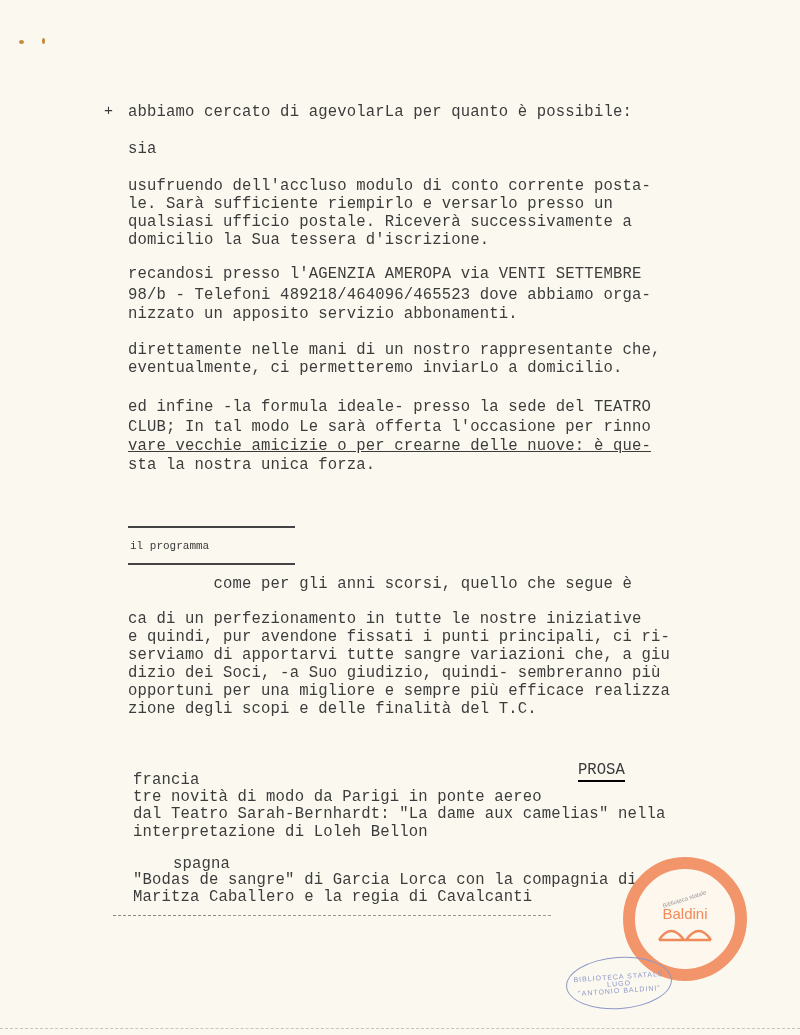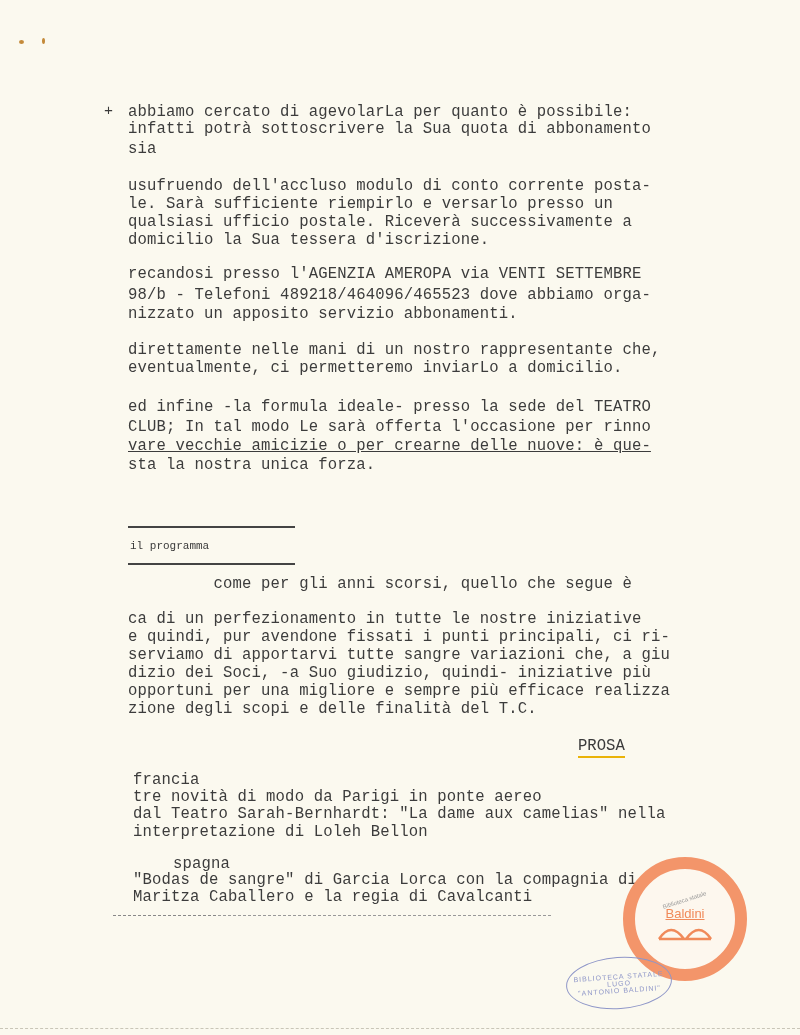--- a/index.html
+++ b/index.html
@@ -10,31 +10,31 @@
     color: #3a3a3a;
   }
   .page { position: absolute; inset: 0; }
   .line {
     position: absolute; left: 128px; font-size: 15.6px; line-height: 18px;
     white-space: pre; letter-spacing: 0.15px; color: #3c3c3c;
   }
   .bullet { position: absolute; left: 104px; top: 103px; font-size: 15px; }
   .rule { position: absolute; height: 2px; background: #444; }
   .heading { position: absolute; left: 130px; font-size: 11px; }
-  .prosa { position: absolute; left: 578px; top: 737px; font-size: 15.6px; border-bottom: 2px solid #eab308; padding-bottom: 1px; }
+  .prosa { position: absolute; left: 578px; top: 761px; font-size: 15.6px; border-bottom: 2px solid #000000; padding-bottom: 1px; }
   .dashed { position: absolute; left: 113px; top: 915px; width: 338px; height: 0; border-top: 1.5px dashed #888; }
   .dashed2 { position: absolute; left: 218px; top: 915px; width: 333px; height: 0; border-top: 1.5px dashed #999; }
   .spot { position: absolute; width: 5px; height: 4px; background: #c48a3a; border-radius: 50%; }
   .logo {
     position: absolute; left: 623px; top: 857px; width: 100px; height: 100px;
     border: 12px solid #f3956a; border-radius: 50%; background: #fdf7ee;
     display: flex; flex-direction: column; align-items: center; justify-content: center;
   }
   .logo-small { font-family: "Liberation Sans", sans-serif; font-size: 6px; color: #9a9a9a; transform: rotate(-18deg); line-height: 7px; text-align: center; }
-  .logo-name { font-family: "Liberation Sans", sans-serif; font-size: 13px; color: #f08a5a; margin-top: 2px; text-decoration: underline; }
+  .logo-name { font-family: "Liberation Sans", sans-serif; font-size: 15px; color: #f08a5a; margin-top: 2px; }
   .logo-arches { width: 56px; height: 18px; margin-top: 2px; }
   .stamp {
     position: absolute; left: 566px; top: 957px; width: 104px; height: 50px;
     border: 1.5px solid #8e96c8; border-radius: 50%;
     display: flex; flex-direction: column; align-items: center; justify-content: center;
     font-family: "Liberation Sans", sans-serif; font-size: 7px; color: #8e96c8; letter-spacing: 1px;
     transform: rotate(-4deg);
   }
   .bottom-edge { position: absolute; left: 0; right: 0; top: 1028px; height: 2px; border-top: 1px dashed #c9c6b8; }
 </style>
@@ -42,21 +42,20 @@
 <body>
 
 <div class="page">
 
   <div class="spot" style="left:19px;top:40px;"></div>
   <div class="spot" style="left:42px;top:38px;width:3px;height:6px;"></div>
 
   <span class="bullet">+</span>
 
   <div class="line" style="top:103px;">abbiamo cercato di agevolarLa per quanto è possibile:</div>
-  <div class="line" style="top:120px;">infatti potrà sottoscrivere la Sua quota di abbonamento</div>
   <div class="line" style="top:140px;">sia</div>
 
   <div class="line" style="top:177px;">usufruendo dell'accluso modulo di conto corrente posta-</div>
   <div class="line" style="top:195px;">le. Sarà sufficiente riempirlo e versarlo presso un</div>
   <div class="line" style="top:213px;">qualsiasi ufficio postale. Riceverà successivamente a</div>
   <div class="line" style="top:231px;">domicilio la Sua tessera d'iscrizione.</div>
 
   <div class="line" style="top:265px;">recandosi presso l'AGENZIA AMEROPA via VENTI SETTEMBRE</div>
   <div class="line" style="top:286px;">98/b - Telefoni 489218/464096/465523 dove abbiamo orga-</div>
   <div class="line" style="top:305px;">nizzato un apposito servizio abbonamenti.</div>
@@ -70,21 +69,21 @@
   <div class="line" style="top:456px;">sta la nostra unica forza.</div>
 
   <div class="rule" style="left:128px;top:526px;width:167px;"></div>
   <div class="heading" style="top:540px;">il programma</div>
   <div class="rule" style="left:128px;top:563px;width:167px;"></div>
 
   <div class="line" style="top:575px;">         come per gli anni scorsi, quello che segue è</div>
   <div class="line" style="top:610px;">ca di un perfezionamento in tutte le nostre iniziative</div>
   <div class="line" style="top:628px;">e quindi, pur avendone fissati i punti principali, ci ri-</div>
   <div class="line" style="top:646px;">serviamo di apportarvi tutte sangre variazioni che, a giu</div>
-  <div class="line" style="top:664px;">dizio dei Soci, -a Suo giudizio, quindi- iniziative più</div>
+  <div class="line" style="top:664px;">dizio dei Soci, -a Suo giudizio, quindi- sembreranno più</div>
   <div class="line" style="top:682px;">opportuni per una migliore e sempre più efficace realizza</div>
   <div class="line" style="top:700px;">zione degli scopi e delle finalità del T.C.</div>
 
   <div class="prosa">PROSA</div>
 
   <div class="line" style="left:133px;top:771px;text-align:right;">francia</div>
   <div class="line" style="left:133px;top:788px;">tre novità di modo da Parigi in ponte aereo</div>
   <div class="line" style="left:133px;top:805px;">dal Teatro Sarah-Bernhardt: "La dame aux camelias" nella</div>
   <div class="line" style="left:133px;top:823px;">interpretazione di Loleh Bellon</div>
 

